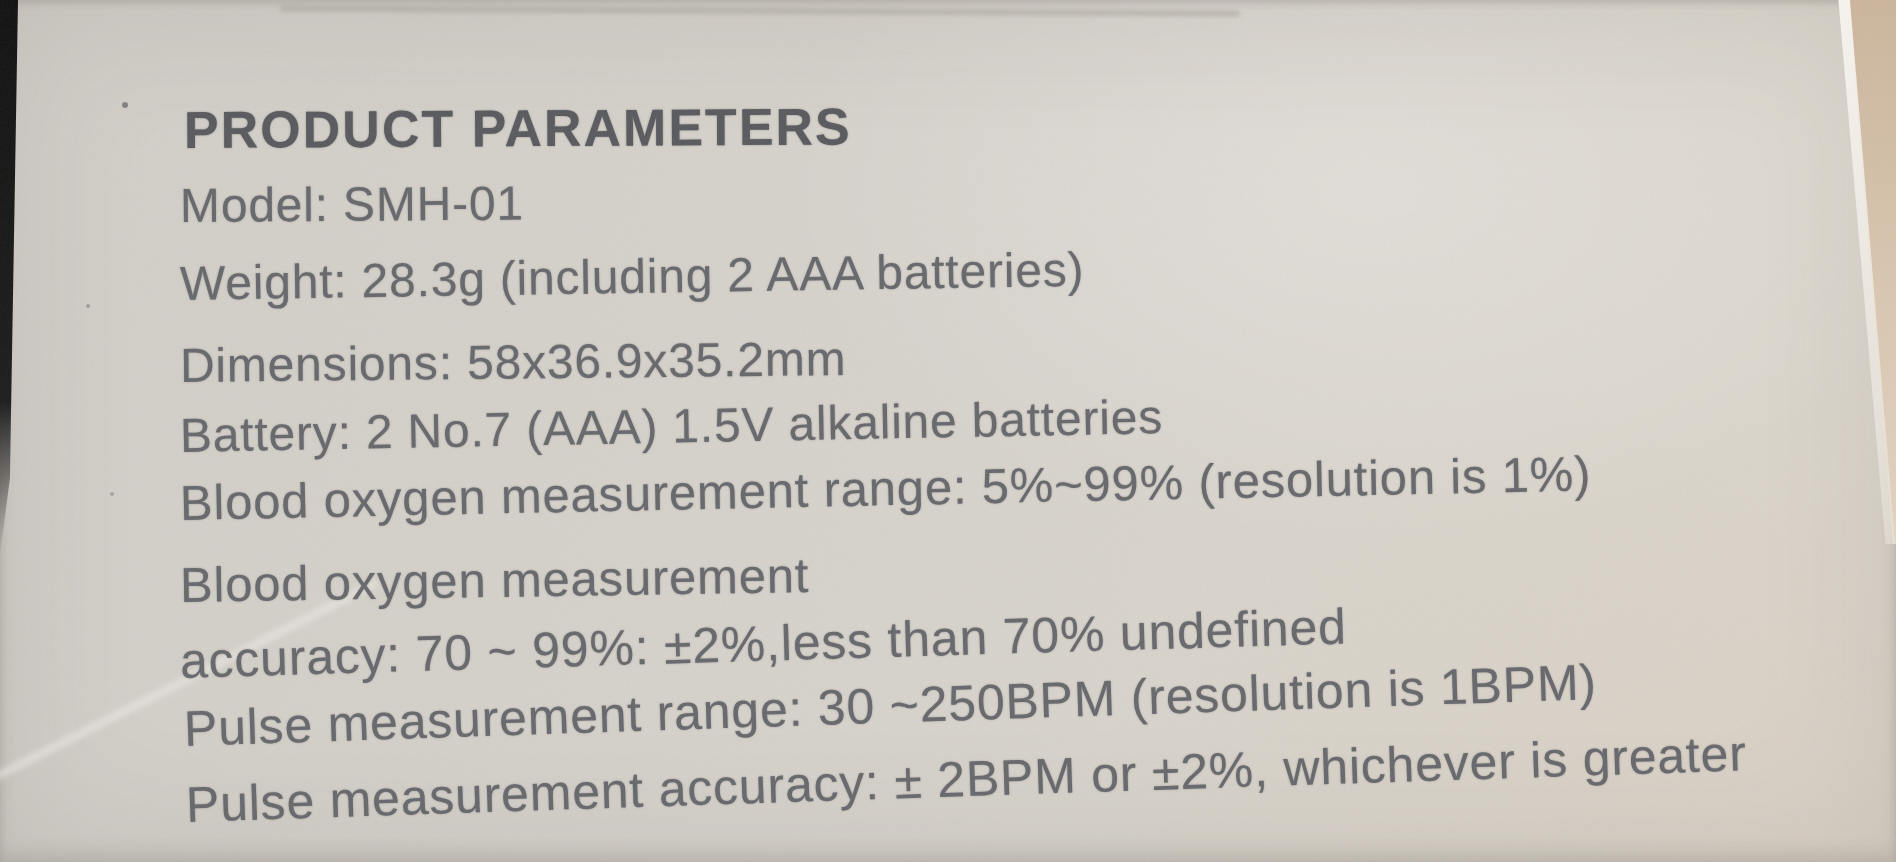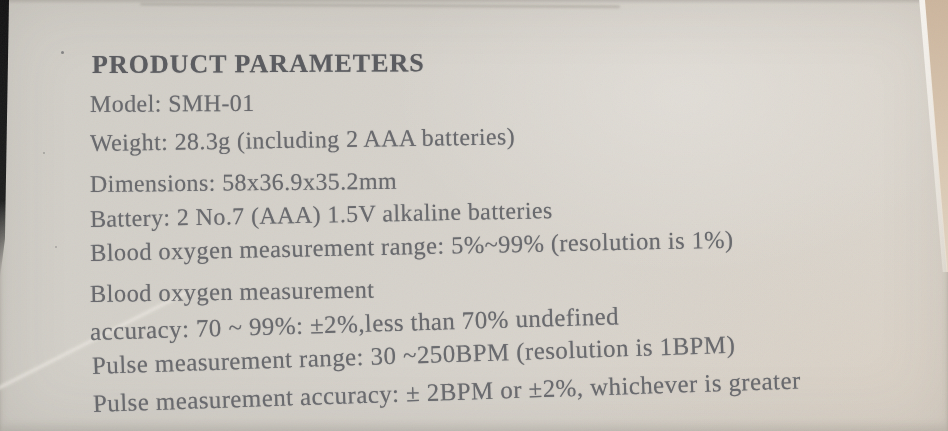--- a/index.html
+++ b/index.html
@@ -1,20 +1,20 @@
 <!DOCTYPE html>
 <html><head>
 <meta charset="utf-8">
 <style>
   html,body{margin:0;padding:0;background:#888;}
   .photo{
     position:relative;
     width:948px;height:431px;
     overflow:hidden;
-    font-family:Liberation Serif, serif;
+    font-family:Liberation Sans, sans-serif;
     background:
       radial-gradient(ellipse 420px 260px at 72% 22%, rgba(255,255,255,0.22), rgba(255,255,255,0) 70%),
       radial-gradient(ellipse 500px 300px at 95% 90%, rgba(210,190,168,0.18), rgba(210,190,168,0) 70%),
       linear-gradient(100deg,#d1cec7 0%,#d6d2cb 45%,#dcd6cd 100%);
     box-shadow: inset 0 0 70px rgba(92,87,80,0.14), inset 0 -5px 8px rgba(110,104,96,0.18), inset 0 2px 3px rgba(110,104,96,0.20);
   }
   
   .left-strip{
     position:absolute;left:0;top:0;width:9px;height:278px;
     background:linear-gradient(to bottom,#121212,#1d1d1d 72%,rgba(30,30,30,0));

